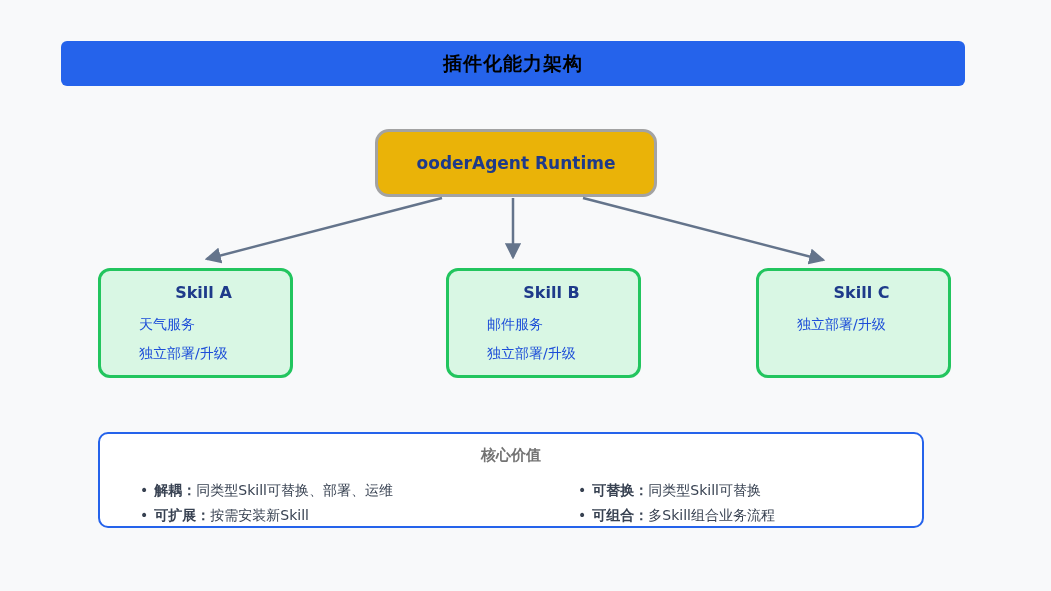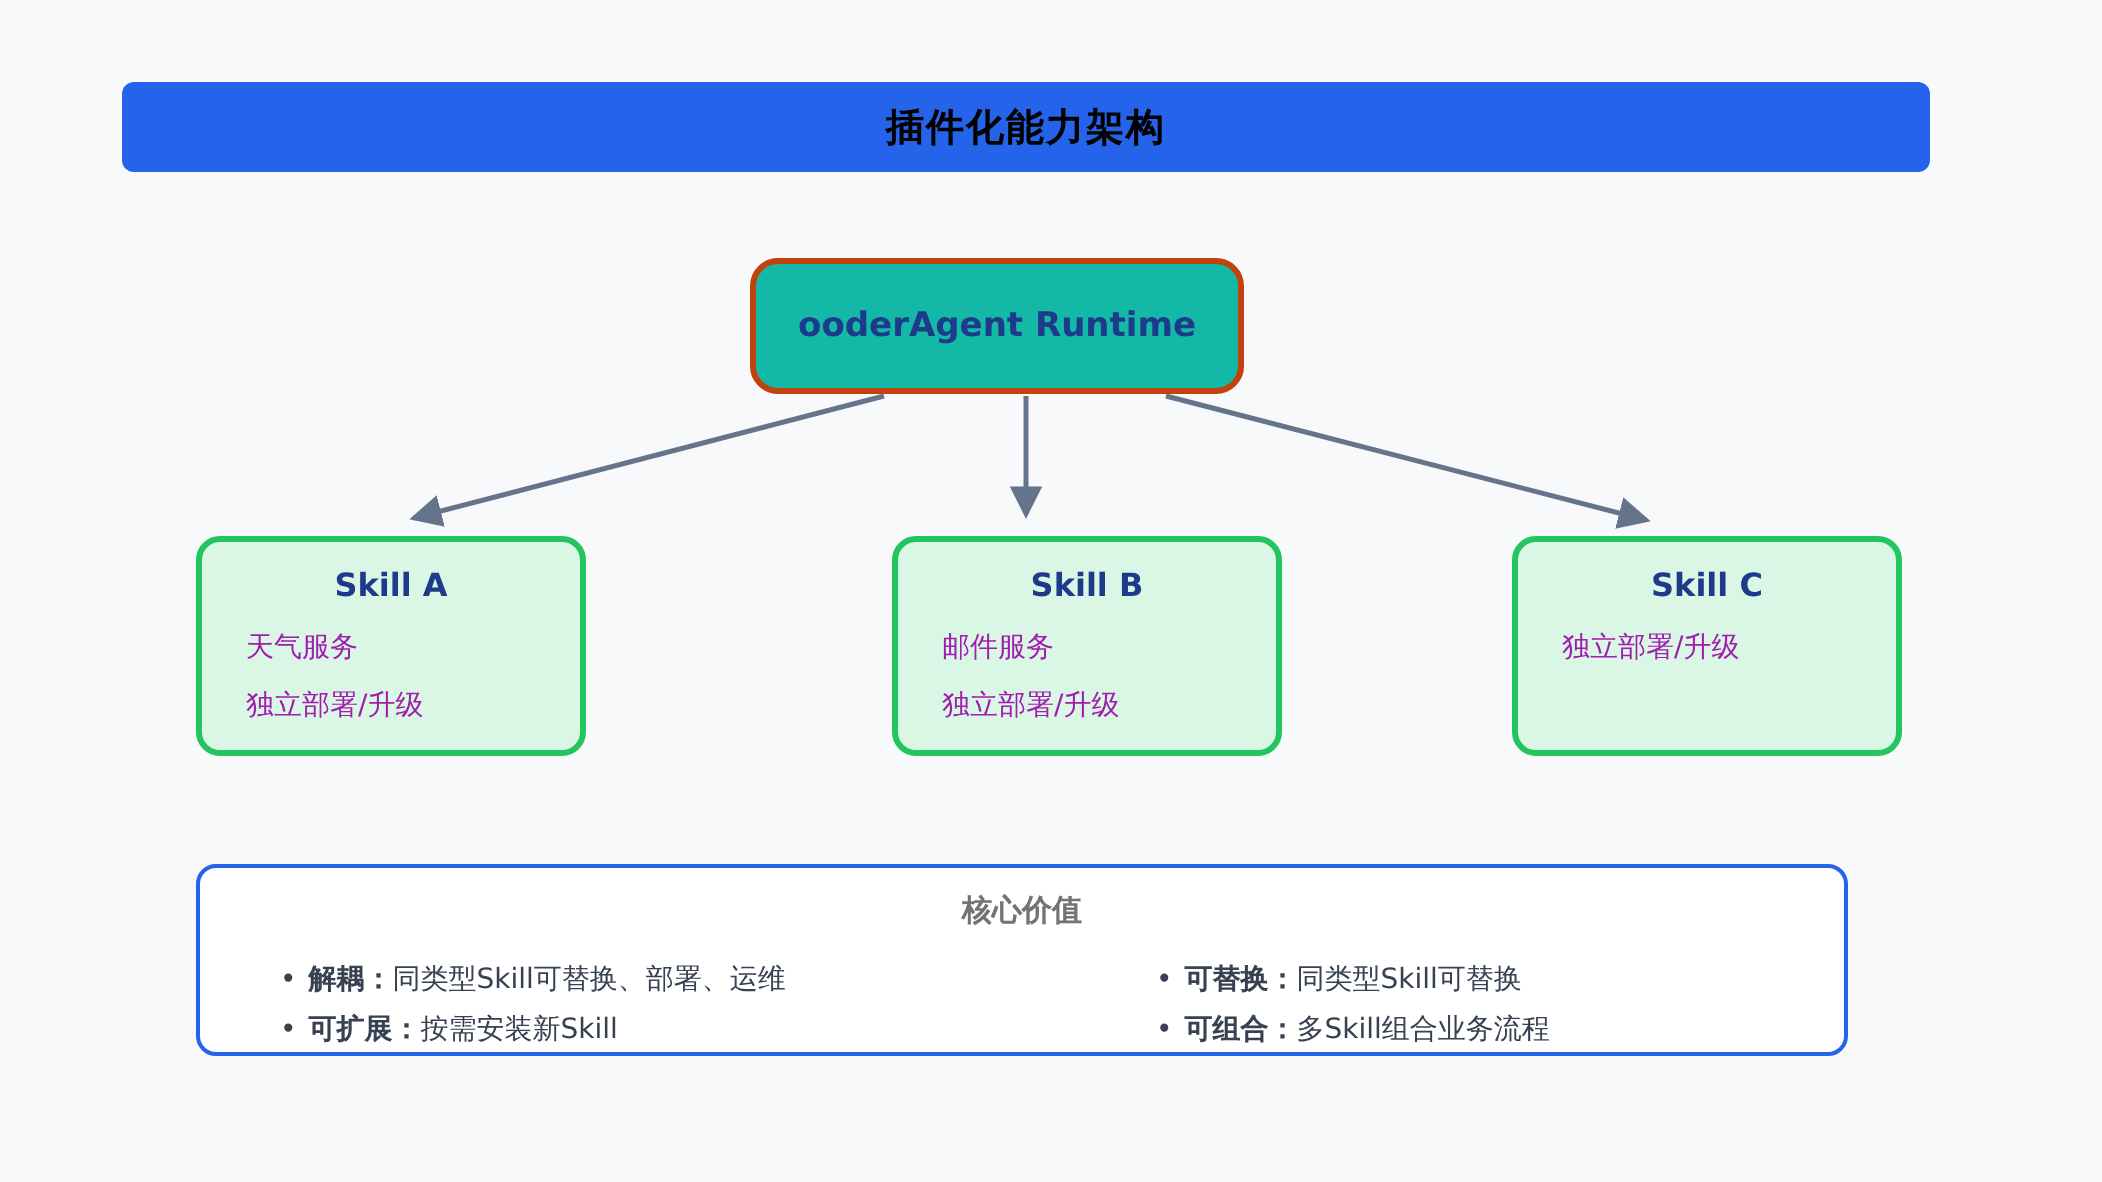--- a/index.html
+++ b/index.html
@@ -20,52 +20,52 @@
     border-radius: 6px;
     display: flex; align-items: center; justify-content: center;
   }
   .header-bar .title {
     color: #000000; font-size: 19px; font-weight: bold; letter-spacing: 1px;
   }
 
   
   .runtime-box {
     position: absolute;
-    left: 375px; top: 129px; width: 247px; height: 68px;
-    background: #14b8a6;
-    border: 3px solid #c2410c;
+    left: 375px; top: 129px; width: 282px; height: 68px;
+    background: #eab308;
+    border: 3px solid #a3a3a3;
     border-radius: 14px;
     display: flex; align-items: center; justify-content: center;
   }
   .runtime-box .label {
     color: #1e3a8a; font-size: 17px; font-weight: bold;
   }
 
   
   .arrow-layer { position: absolute; left: 0; top: 0; width: 1051px; height: 591px; pointer-events: none; }
 
   
   .skill-card {
     position: absolute;
     top: 268px; width: 195px; height: 110px;
     background: #d9f7e4;
     border: 3px solid #22c55e;
     border-radius: 12px;
-    padding: 12px 0 0 0;
+    padding: 12px 0 0 16px;
   }
   .skill-a { left: 98px; }
   .skill-b { left: 414px; margin-left: 32px; }
   .skill-c { left: 756px; }
   .skill-card .skill-title {
     text-align: center;
     color: #1e3a8a; font-size: 16px; font-weight: bold;
     margin-bottom: 8px;
   }
   .skill-card .skill-line {
-    color: #a21caf; font-size: 14px;
+    color: #1d4ed8; font-size: 14px;
     padding-left: 22px;
     line-height: 29px;
   }
 
   
   .values-box {
     position: absolute;
     left: 98px; top: 432px; width: 826px; height: 96px;
     background: #ffffff;
     border: 2px solid #2563eb;

